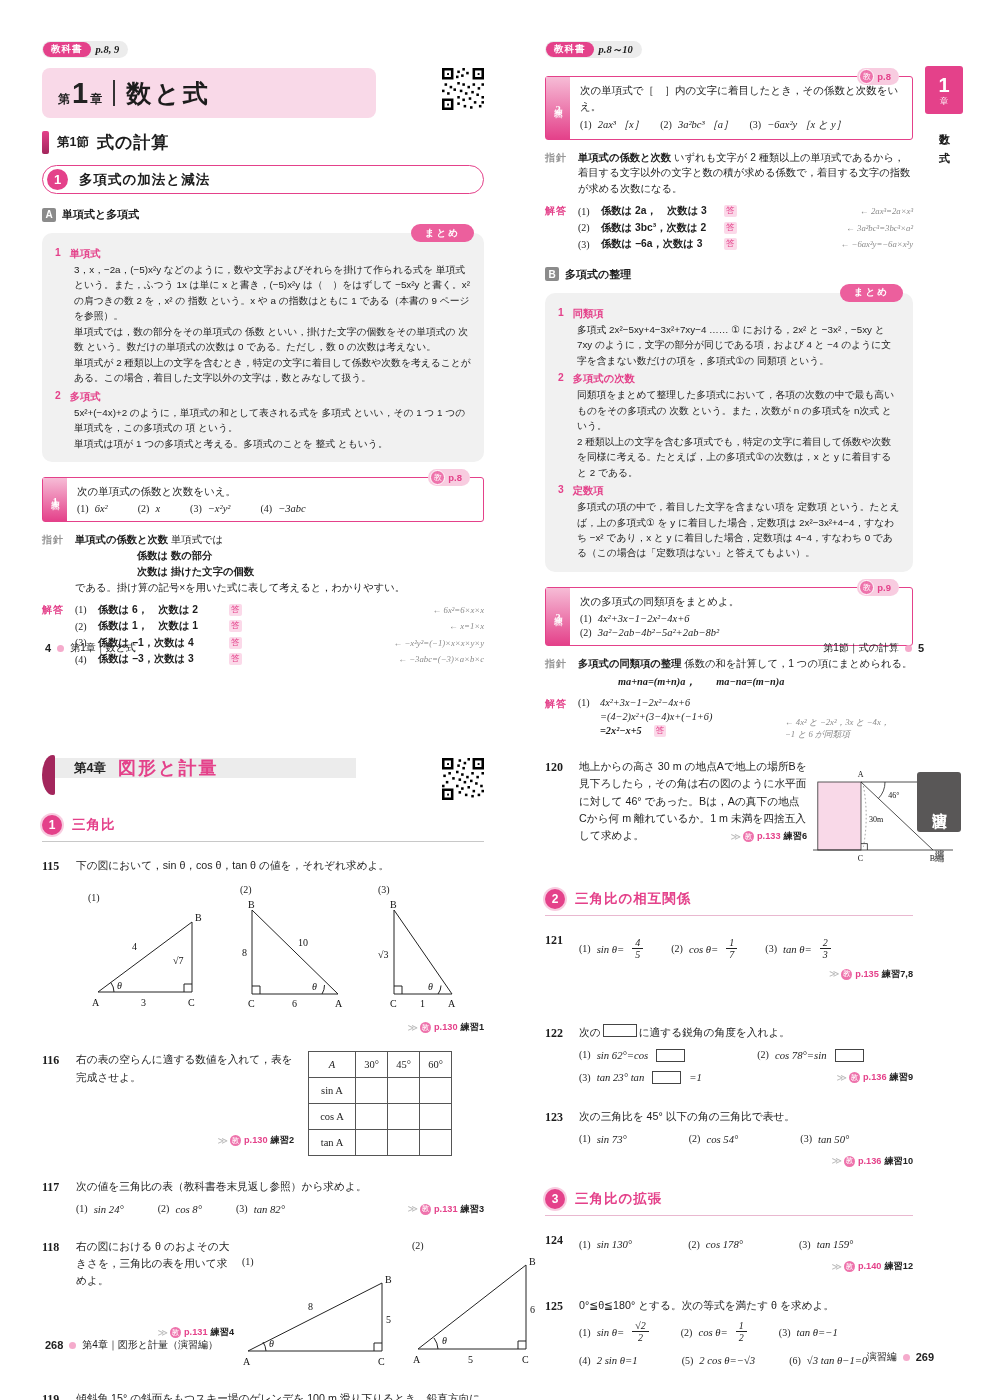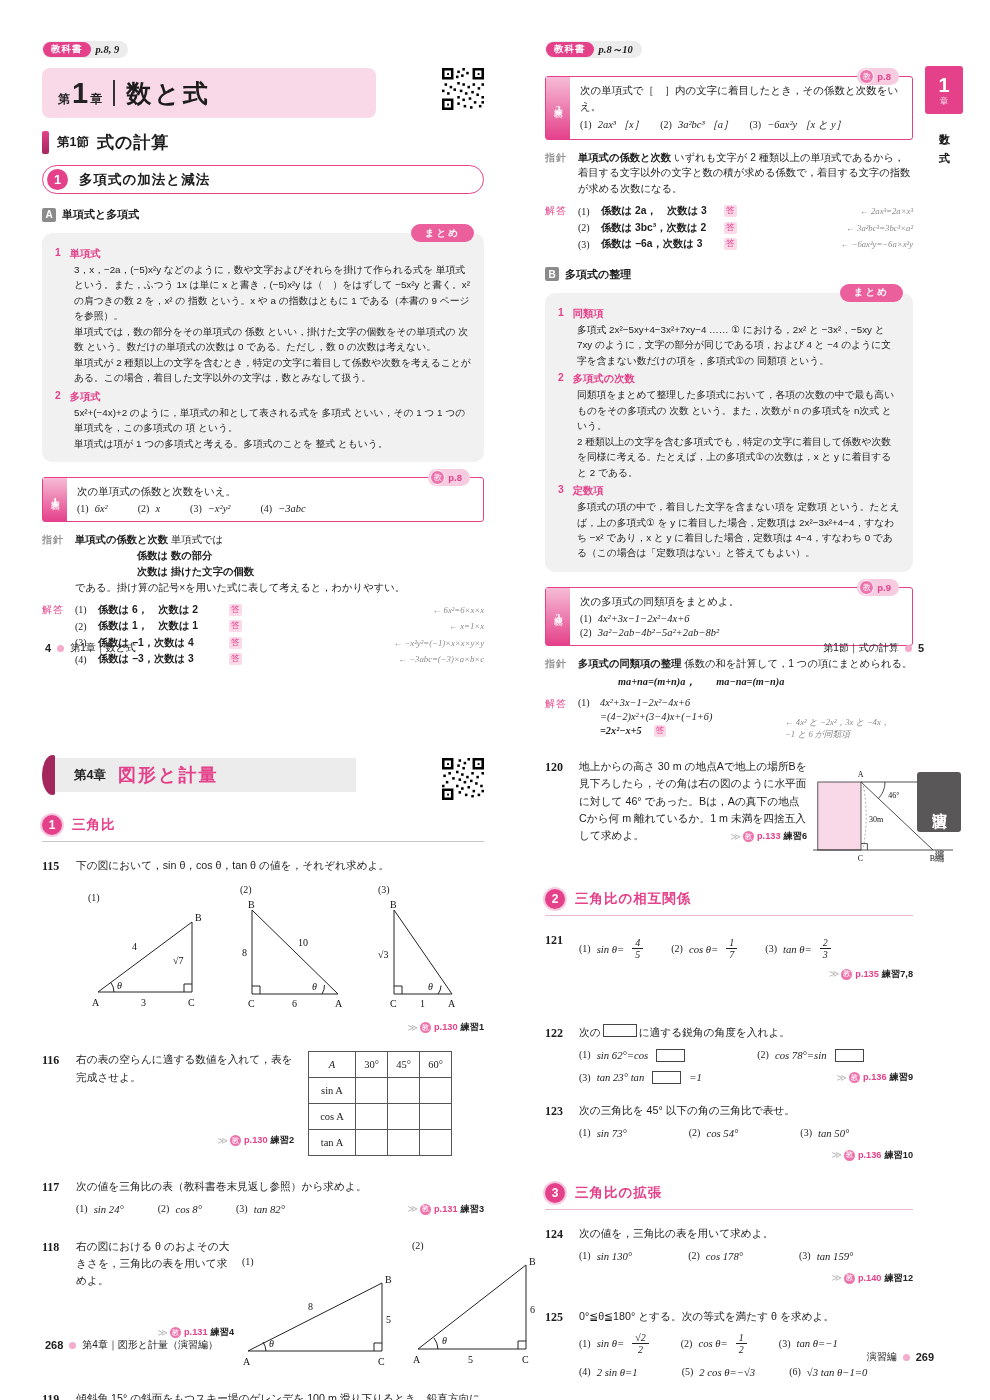--- a/index.html
+++ b/index.html
@@ -60,21 +60,21 @@
   .it{display:flex;gap:6px;margin-right:30px;align-items:center}
   .pno{font-family:"Liberation Serif","DejaVu Serif",serif;font-size:10px}
   .pexpr{font-family:"Liberation Serif","DejaVu Serif",serif;font-style:italic}
   
   .guide{display:flex;gap:8px;margin-top:10px;font-size:10.3px;line-height:1.55}
   .g-label{color:#979797;font-weight:bold;min-width:25px;letter-spacing:1px;font-size:10px}
   .g-title{font-weight:bold}
   .g-line{font-weight:bold;margin-left:62px}
   .g-formula{font-family:"Liberation Serif",serif;font-style:italic;font-weight:bold;margin-left:40px;margin-top:2px}
   .ans{display:flex;gap:8px;margin-top:7px}
-  .a-label{color:#e4418a;font-weight:normal;min-width:25px;font-size:10px;letter-spacing:1px}
+  .a-label{color:#e4418a;font-weight:bold;min-width:25px;font-size:10px;letter-spacing:1px}
   .a-rows{flex:1}
   .a-row{display:flex;align-items:center;margin-bottom:2.5px;font-size:10.3px}
   .a-row .rno{width:23px;font-family:"Liberation Serif",serif;font-size:10px;flex:none}
   .a-row .rtext{font-weight:bold;min-width:126px}
   .ans-badge{color:#e4418a;background:#fbd9e9;font-size:8.5px;padding:0 2px;border-radius:2px;margin-left:5px}
   .rnote{margin-left:auto;color:#8a8a8a;font-size:8.7px;font-family:"Liberation Serif",serif;
          font-style:italic;white-space:pre-line;text-align:left}
   .a3{position:relative;font-size:10.3px}
   .a3 .math{font-family:"Liberation Serif",serif;font-style:italic}
   .a3-row{display:flex;align-items:center;margin-bottom:3px}
@@ -94,21 +94,21 @@
                 flex-direction:column;align-items:center;justify-content:center;line-height:1}
   .tab-ch1 .box .n{font-size:20px;font-weight:bold}
   .tab-ch1 .box .s{font-size:8.5px;margin-top:2px}
   .vtitle{writing-mode:vertical-rl;margin:10px auto 0;font-size:11px;font-weight:bold;letter-spacing:3px}
   .tab-ex{position:absolute;left:917px;top:772px;width:44px;text-align:center}
   .tab-ex .box{background:#595757;color:#fff;border-radius:3px;width:44px;height:60px;display:flex;
                align-items:center;justify-content:center}
   .tab-ex .box .vt{writing-mode:vertical-rl;font-size:15px;font-weight:bold;letter-spacing:3px}
   .tab-ex .sub{writing-mode:vertical-rl;margin:9px auto 0;font-size:9.5px;color:#555;letter-spacing:2px}
   
-  .ch4-banner{position:relative;background:#ececec;width:282px;height:34px;display:flex;
+  .ch4-banner{position:relative;background:#ececec;width:282px;height:20px;display:flex;
               align-items:center;padding-left:26px;margin-left:6px}
   .ch4-accent{position:absolute;left:-6px;top:-3px;width:13px;height:40px;background:#a3265c;
               border-radius:12px 2px 2px 12px / 22px 2px 2px 22px}
   .ch4-label{font-weight:bold;font-size:12.5px;color:#222;margin-right:12px}
   .ch4-title{color:#e4418a;font-weight:bold;font-size:18px;letter-spacing:2px}
   .circ-head{display:flex;align-items:center;gap:10px;border-bottom:1px solid #c8c8c8;
              padding-bottom:6px;margin-top:15px}
   .circ-num{width:20px;height:20px;border-radius:50%;background:#e4418a;color:#fff;font-weight:bold;
             font-size:12px;display:flex;align-items:center;justify-content:center;box-shadow:0 0 0 2px #f8cce0}
   .circ-title{color:#e4418a;font-weight:bold;font-size:13.5px;letter-spacing:1px}
@@ -805,21 +805,21 @@
         <span class="ref" style="margin-left:auto">
           <span class="ref-arrow">≫</span>
           <span class="kyo-dot">教</span>
           <span class="ref-page">p.136</span>
           <span class="ref-label">練習9</span>
         </span>
       </div>
     </div>
   </div>
 
-  <div class="prob" style="margin-top:16px">
+  <div class="prob" style="margin-top:22px">
     <span class="pnum">123</span>
     <div class="pbody">
       <div>次の三角比を 45° 以下の角の三角比で表せ。</div>
       <div class="items-row">
         <span class="it" style="margin-right:62px">
             <span class="pno">(1)</span>
             <span class="pexpr">sin 73°</span>
           </span>
         <span class="it" style="margin-right:62px">
             <span class="pno">(2)</span>
@@ -842,21 +842,20 @@
   </div>
 
   <div class="circ-head" style="border-bottom-color:#e9b8d0;margin-top:20px">
     <span class="circ-num">3</span>
     <span class="circ-title">三角比の拡張</span>
   </div>
 
   <div class="prob">
     <span class="pnum">124</span>
     <div class="pbody">
-      <div>次の値を，三角比の表を用いて求めよ。</div>
       <div class="items-row">
         <span class="it" style="margin-right:56px">
             <span class="pno">(1)</span>
             <span class="pexpr">sin 130°</span>
           </span>
         <span class="it" style="margin-right:56px">
             <span class="pno">(2)</span>
             <span class="pexpr">cos 178°</span>
           </span>
         <span class="it" style="margin-right:0">

